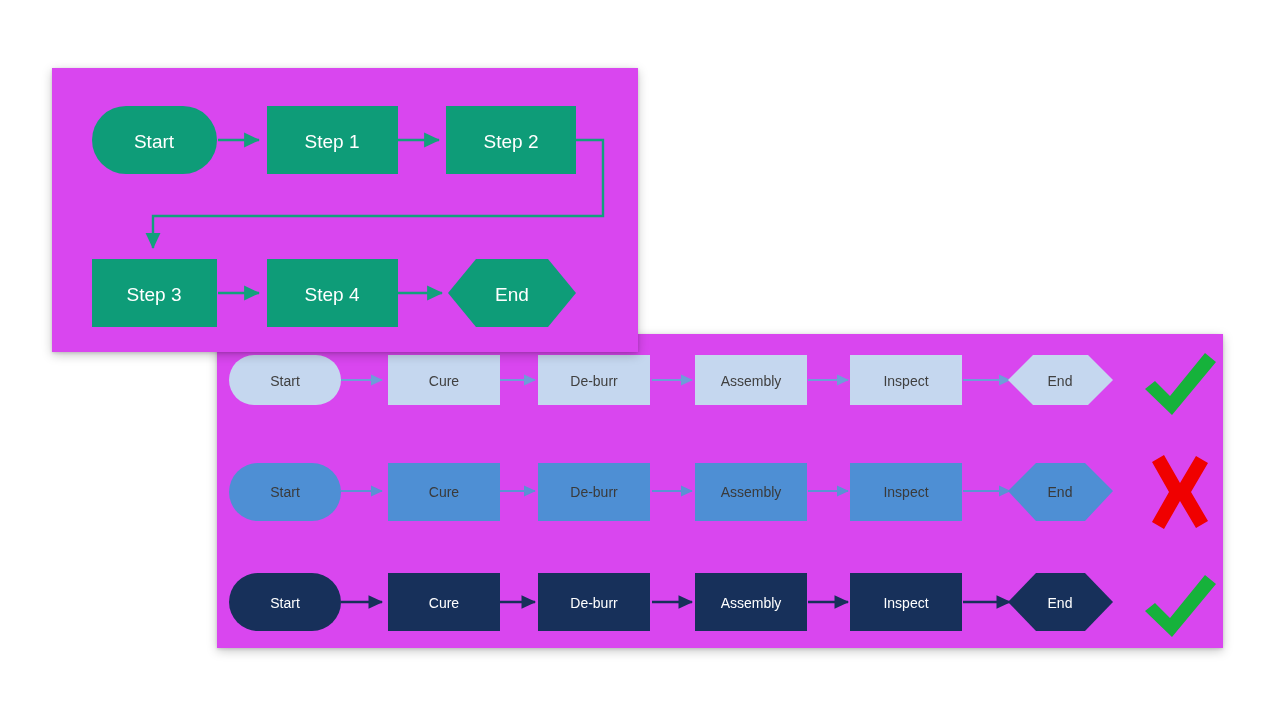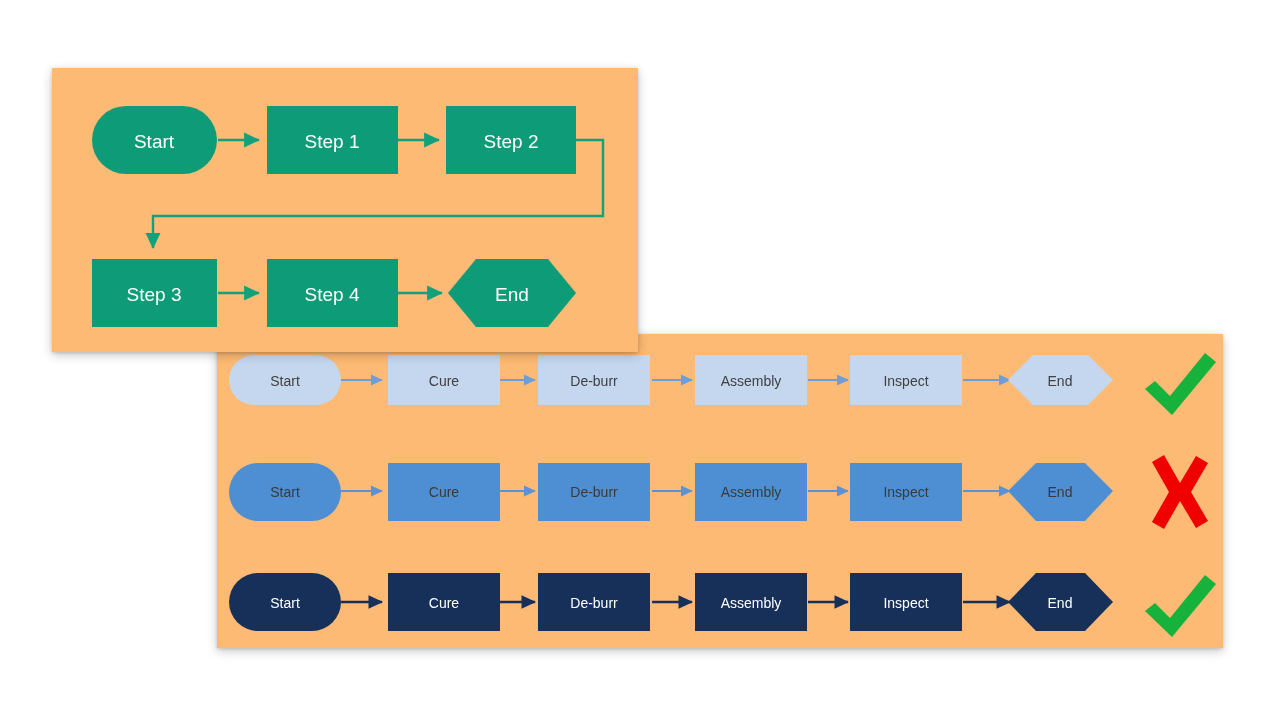--- a/index.html
+++ b/index.html
@@ -11,21 +11,21 @@
     width: 1280px;
     height: 720px;
     position: relative;
     overflow: hidden;
     font-family: "Liberation Sans", sans-serif;
   }
 
   
   .card {
     position: absolute;
-    background: #fdba74;
+    background: #d946ef;
     box-shadow: 0 3px 10px rgba(0,0,0,0.22), 0 1px 3px rgba(0,0,0,0.14);
   }
   #green-card {
     left: 52px;
     top: 68px;
     width: 586px;
     height: 284px;
     z-index: 3;
   }
   #blue-card {

